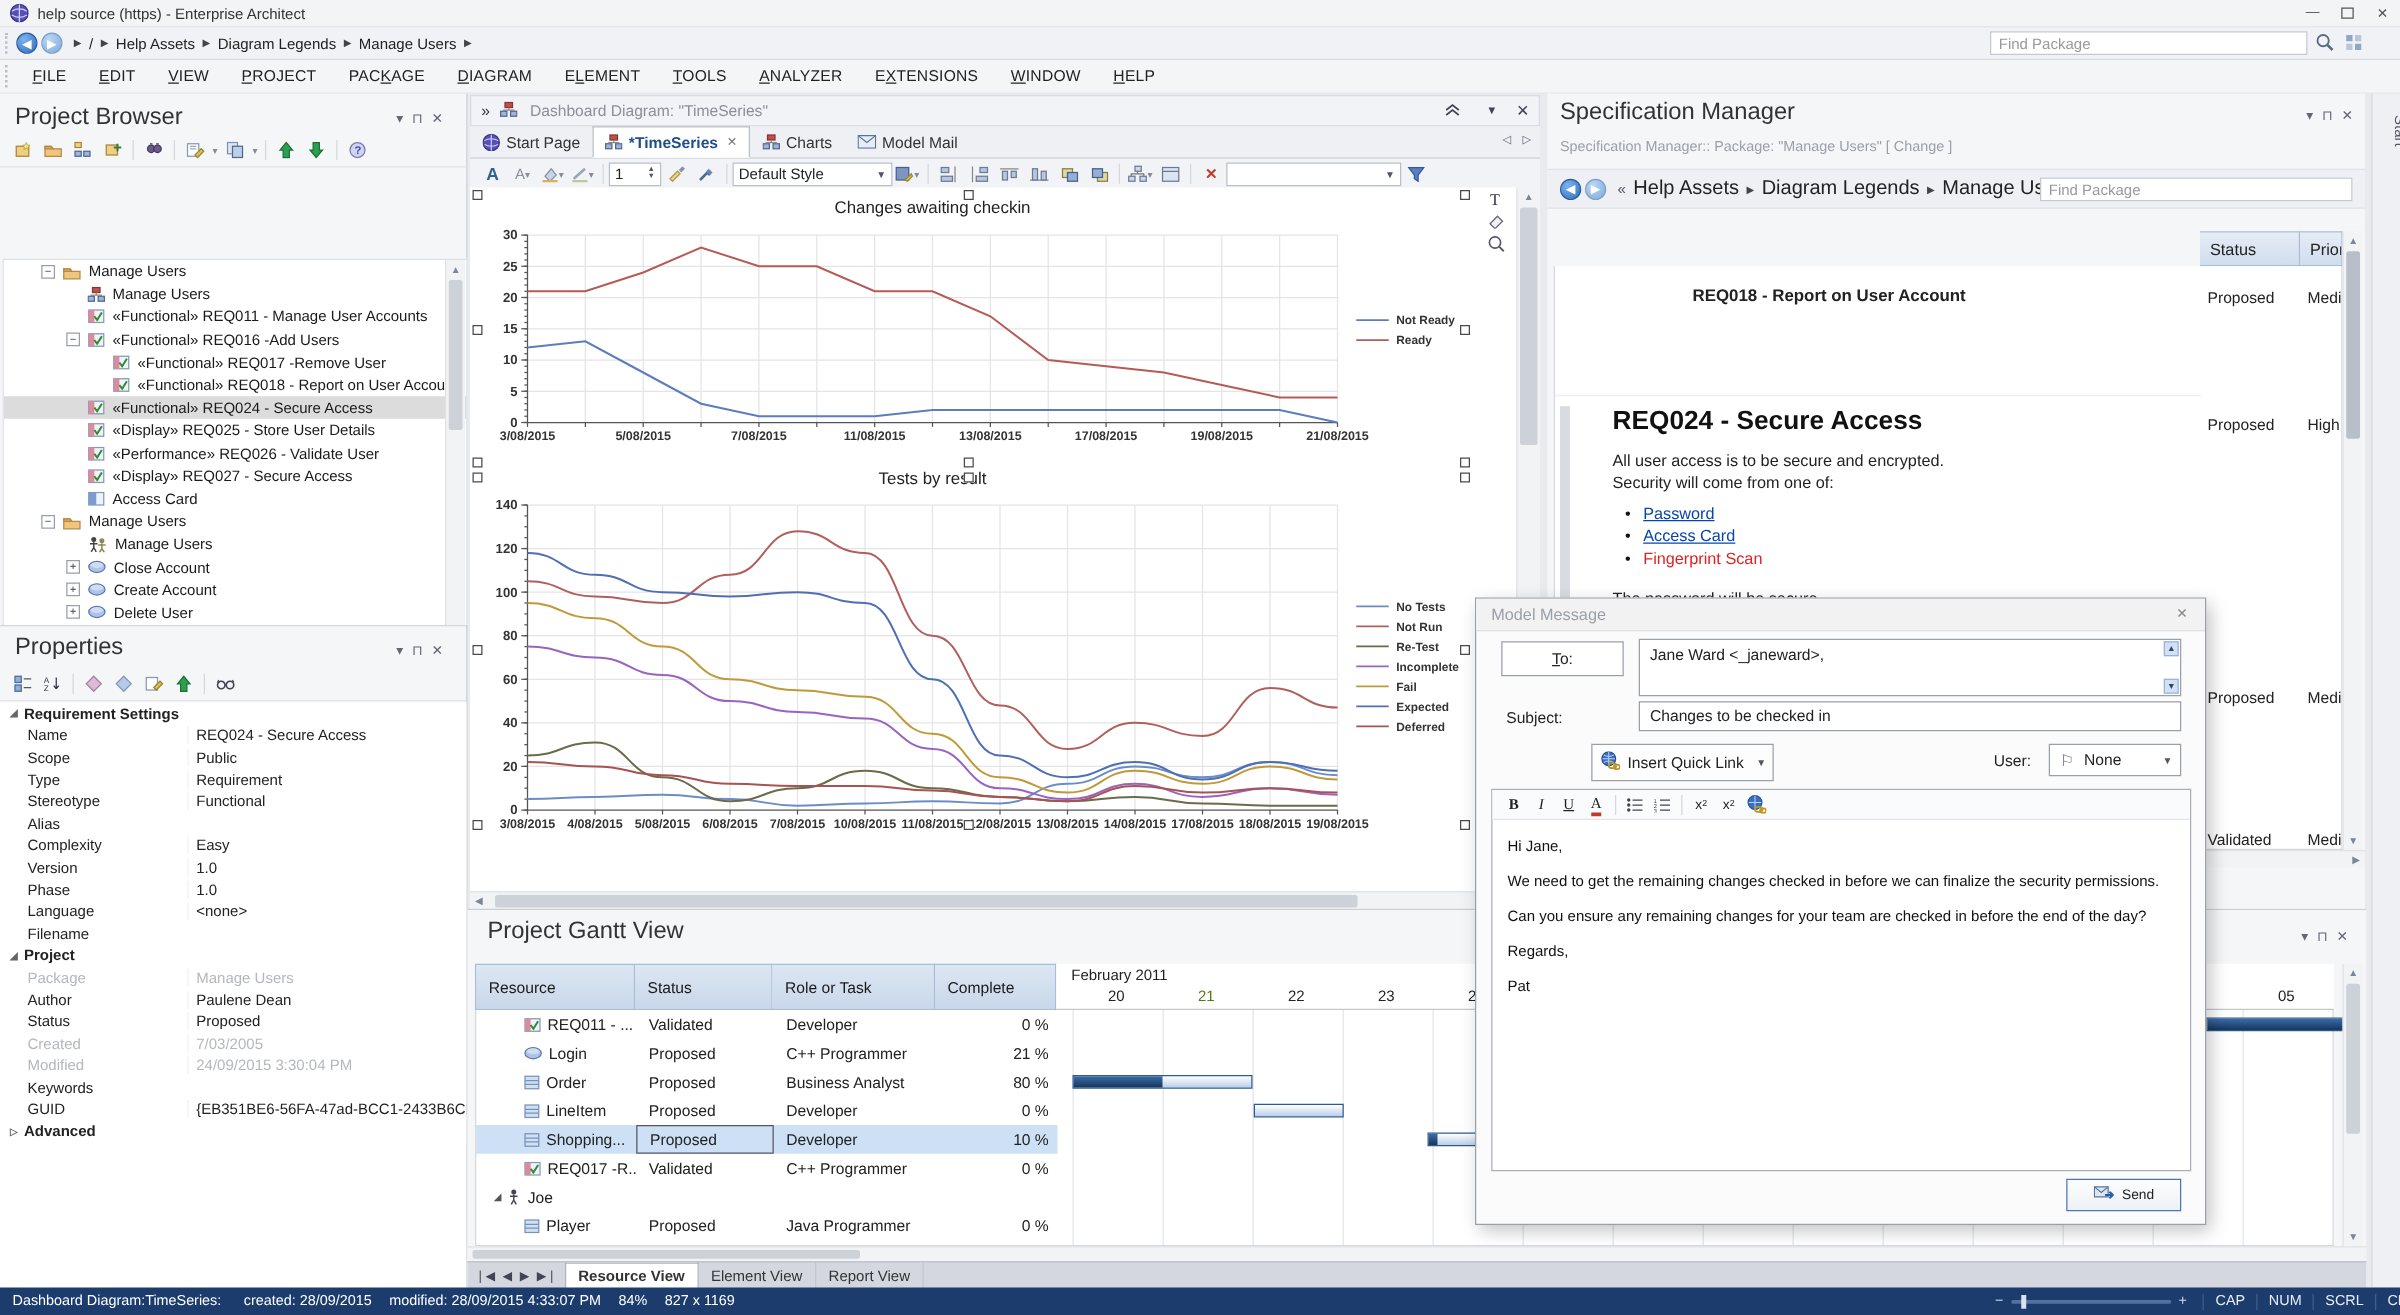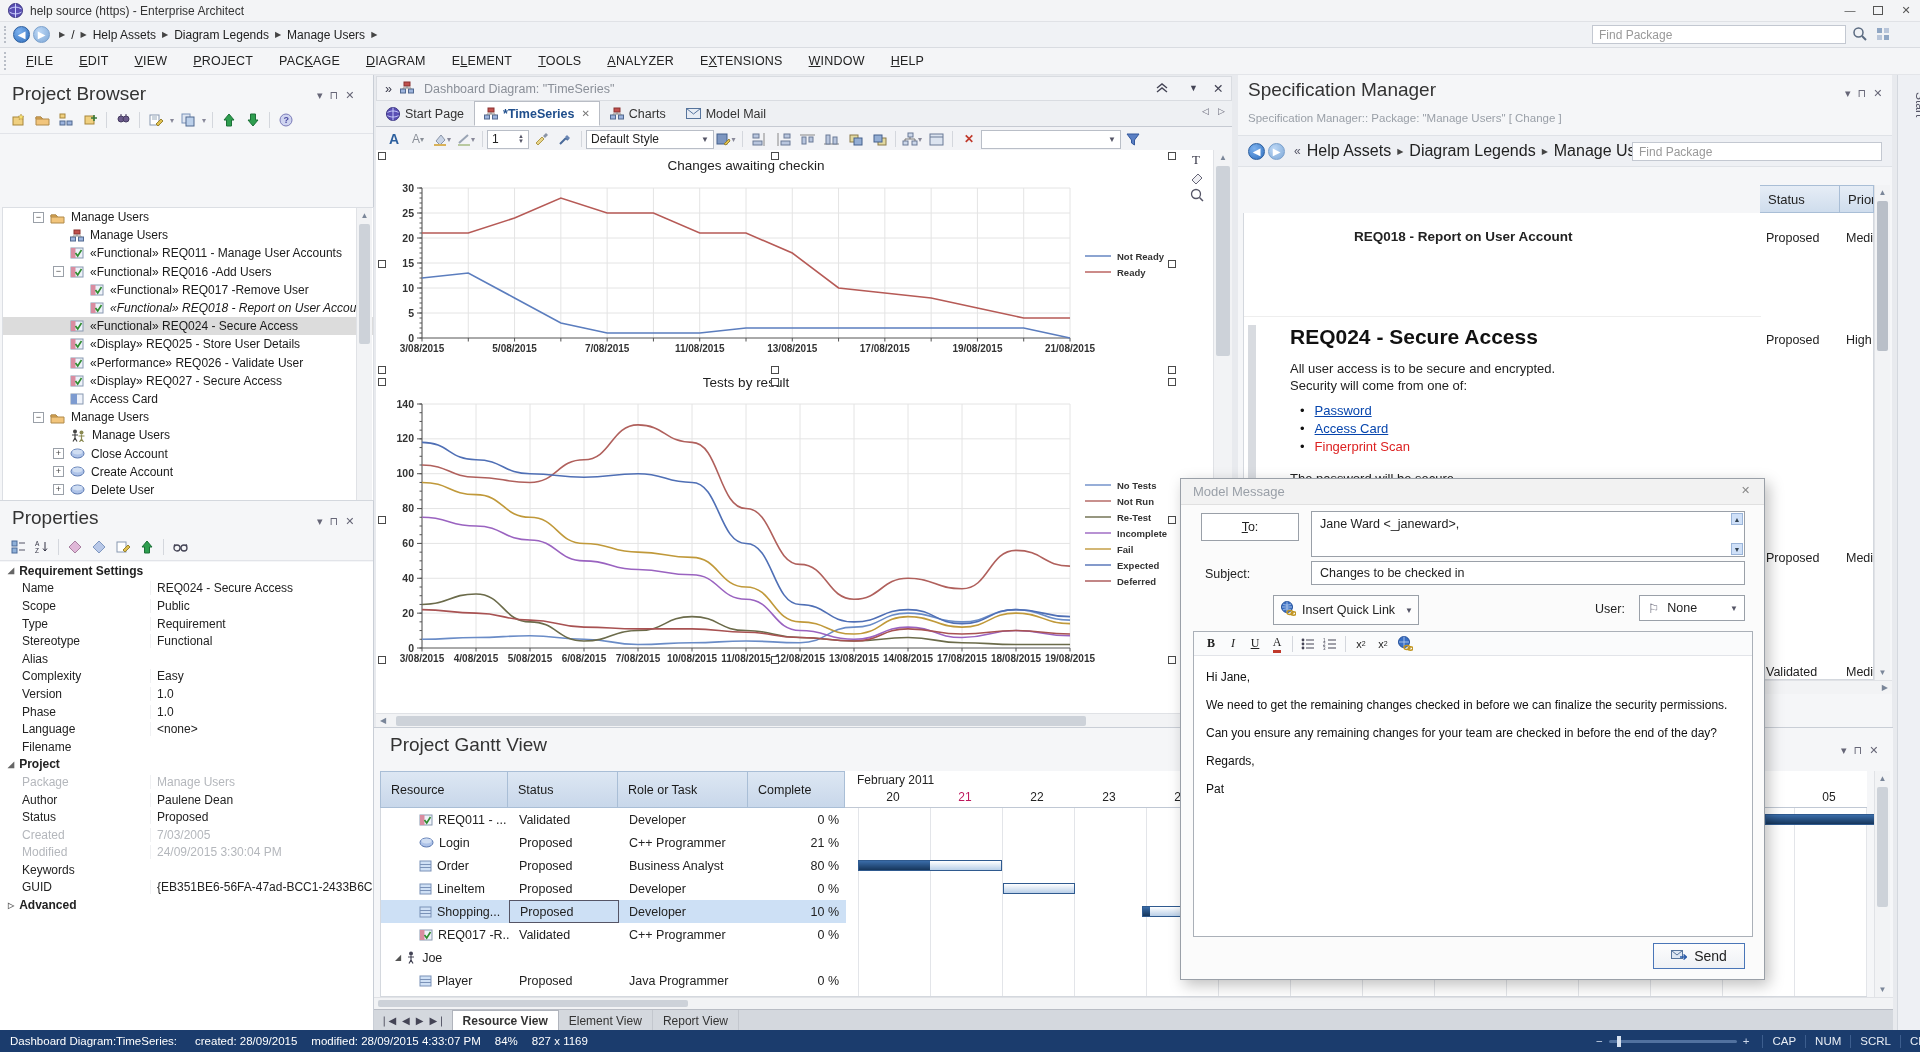--- a/index.html
+++ b/index.html
@@ -281,21 +281,21 @@
           <span style="width: 17px; flex: 0 0 17px;"></span>
           <span style="display: inline-flex; flex: 0 0 auto;">
             <svg width="14" height="12">
               <rect x="1" y="1" width="12" height="10" fill="#eef2fa" stroke="#8898b0"></rect>
               <rect x="1" y="1" width="4.5" height="10" fill="#d98ca0"></rect>
               <path d="M5.5 6 l2.2 3 L11.5 3" stroke="#2e8b2e" fill="none" stroke-width="1.6"></path>
             </svg>
           </span>
           <span class="tree-lbl">«Functional» REQ017 -Remove User</span>
         </div>
-        <div class="tree-row" style="padding-left: 70px; font-style: italic;">
+        <div class="tree-row" style="padding-left: 70px;">
           <span style="width: 17px; flex: 0 0 17px;"></span>
           <span style="display: inline-flex; flex: 0 0 auto;">
             <svg width="14" height="12">
               <rect x="1" y="1" width="12" height="10" fill="#eef2fa" stroke="#8898b0"></rect>
               <rect x="1" y="1" width="4.5" height="10" fill="#d98ca0"></rect>
               <path d="M5.5 6 l2.2 3 L11.5 3" stroke="#2e8b2e" fill="none" stroke-width="1.6"></path>
             </svg>
           </span>
           <span class="tree-lbl">«Functional» REQ018 - Report on User Accou</span>
         </div>
@@ -1035,21 +1035,21 @@
     <div id="gantt-table" class="abs" style="left:6px;top:43px;width:1487px;height:226px;background:#f5f6f8;">
         <div style="position: absolute; left: 0px; top: 0px; width: 1487px; height: 37px;">
           <div class="g-hdr-cell" style="left: 0px; top: 0px; width: 128px; height: 37px; position: absolute; border-left: 1px solid rgb(169, 190, 214);">Resource</div>
           <div class="g-hdr-cell" style="left: 128px; top: 0px; width: 110px; height: 37px; position: absolute;">Status</div>
           <div class="g-hdr-cell" style="left: 238px; top: 0px; width: 130px; height: 37px; position: absolute;">Role or Task</div>
           <div class="g-hdr-cell" style="left: 368px; top: 0px; width: 97px; height: 37px; position: absolute;">Complete</div>
         </div>
         <div style="position: absolute; left: 465px; top: 0px; width: 1022px; height: 37px; background: rgb(255, 255, 255); border-bottom: 1px solid rgb(192, 200, 212);">
           <div style="position: absolute; left: 12px; top: 2px; font-size: 12px; color: rgb(34, 34, 34);">February 2011</div>
           <div style="position: absolute; left: 12px; top: 19px; width: 72px; text-align: center; font-size: 12px; color: rgb(34, 34, 34);">20</div>
-          <div style="position: absolute; left: 84px; top: 19px; width: 72px; text-align: center; font-size: 12px; color: #be185d;">21</div>
+          <div style="position: absolute; left: 84px; top: 19px; width: 72px; text-align: center; font-size: 12px; color: #4d7c0f;">21</div>
           <div style="position: absolute; left: 156px; top: 19px; width: 72px; text-align: center; font-size: 12px; color: rgb(34, 34, 34);">22</div>
           <div style="position: absolute; left: 228px; top: 19px; width: 72px; text-align: center; font-size: 12px; color: rgb(34, 34, 34);">23</div>
           <div style="position: absolute; left: 300px; top: 19px; width: 72px; text-align: center; font-size: 12px; color: rgb(34, 34, 34);">24</div>
           <div style="position: absolute; left: 948px; top: 19px; width: 72px; text-align: center; font-size: 12px; color: rgb(34, 34, 34);">05</div>
         </div>
         <div style="position: absolute; left: 0px; top: 37px; width: 1487px; height: 189px; background: rgb(255, 255, 255); border-right: 1px solid rgb(212, 216, 222); border-bottom: 1px solid rgb(212, 216, 222); border-left: 1px solid rgb(212, 216, 222); border-image: initial; border-top: none;">
           <div class="timeline-line" style="left: 477px;"></div>
           <div class="timeline-line" style="left: 549px;"></div>
           <div class="timeline-line" style="left: 621px;"></div>
           <div class="timeline-line" style="left: 693px;"></div>
@@ -1364,21 +1364,21 @@
           <p>Regards,</p>
           <p>Pat</p>
         </div>
     </div>
     <div class="abs flex" style="left:472px;top:464px;width:92px;height:26px;border:1px solid #4a76b8;background:linear-gradient(#fdfdfd,#eef1f5);justify-content:center;">
       <span style="margin-right:7px;"><svg width="16" height="12">
             <rect x="0.5" y="1.5" width="11" height="8" fill="#dde6f2" stroke="#56749c"></rect>
             <path d="M0.5 1.5 L6 6 L11.5 1.5" fill="none" stroke="#56749c"></path>
             <path d="M9 8 L15 8 M12.5 5.5 L15.5 8 L12.5 10.5" stroke="#2a5caa" fill="none" stroke-width="1.6"></path>
           </svg></span>
-      <span style="font-size:14px;">Send</span>
+      <span style="font-size:11px;">Send</span>
     </div>
   </div>
 
   <div id="statusbar" class="abs">
     <span id="sb-left" class="flex" style="margin-left:10px;">
         <span style="margin-right: 18px;">Dashboard Diagram:TimeSeries:</span>
         <span style="margin-right: 14px;">created: 28/09/2015</span>
         <span style="margin-right: 14px;">modified: 28/09/2015 4:33:07 PM</span>
         <span style="margin-right: 14px;">84%</span>
         <span style="margin-right: 14px;">827 x 1169</span>

